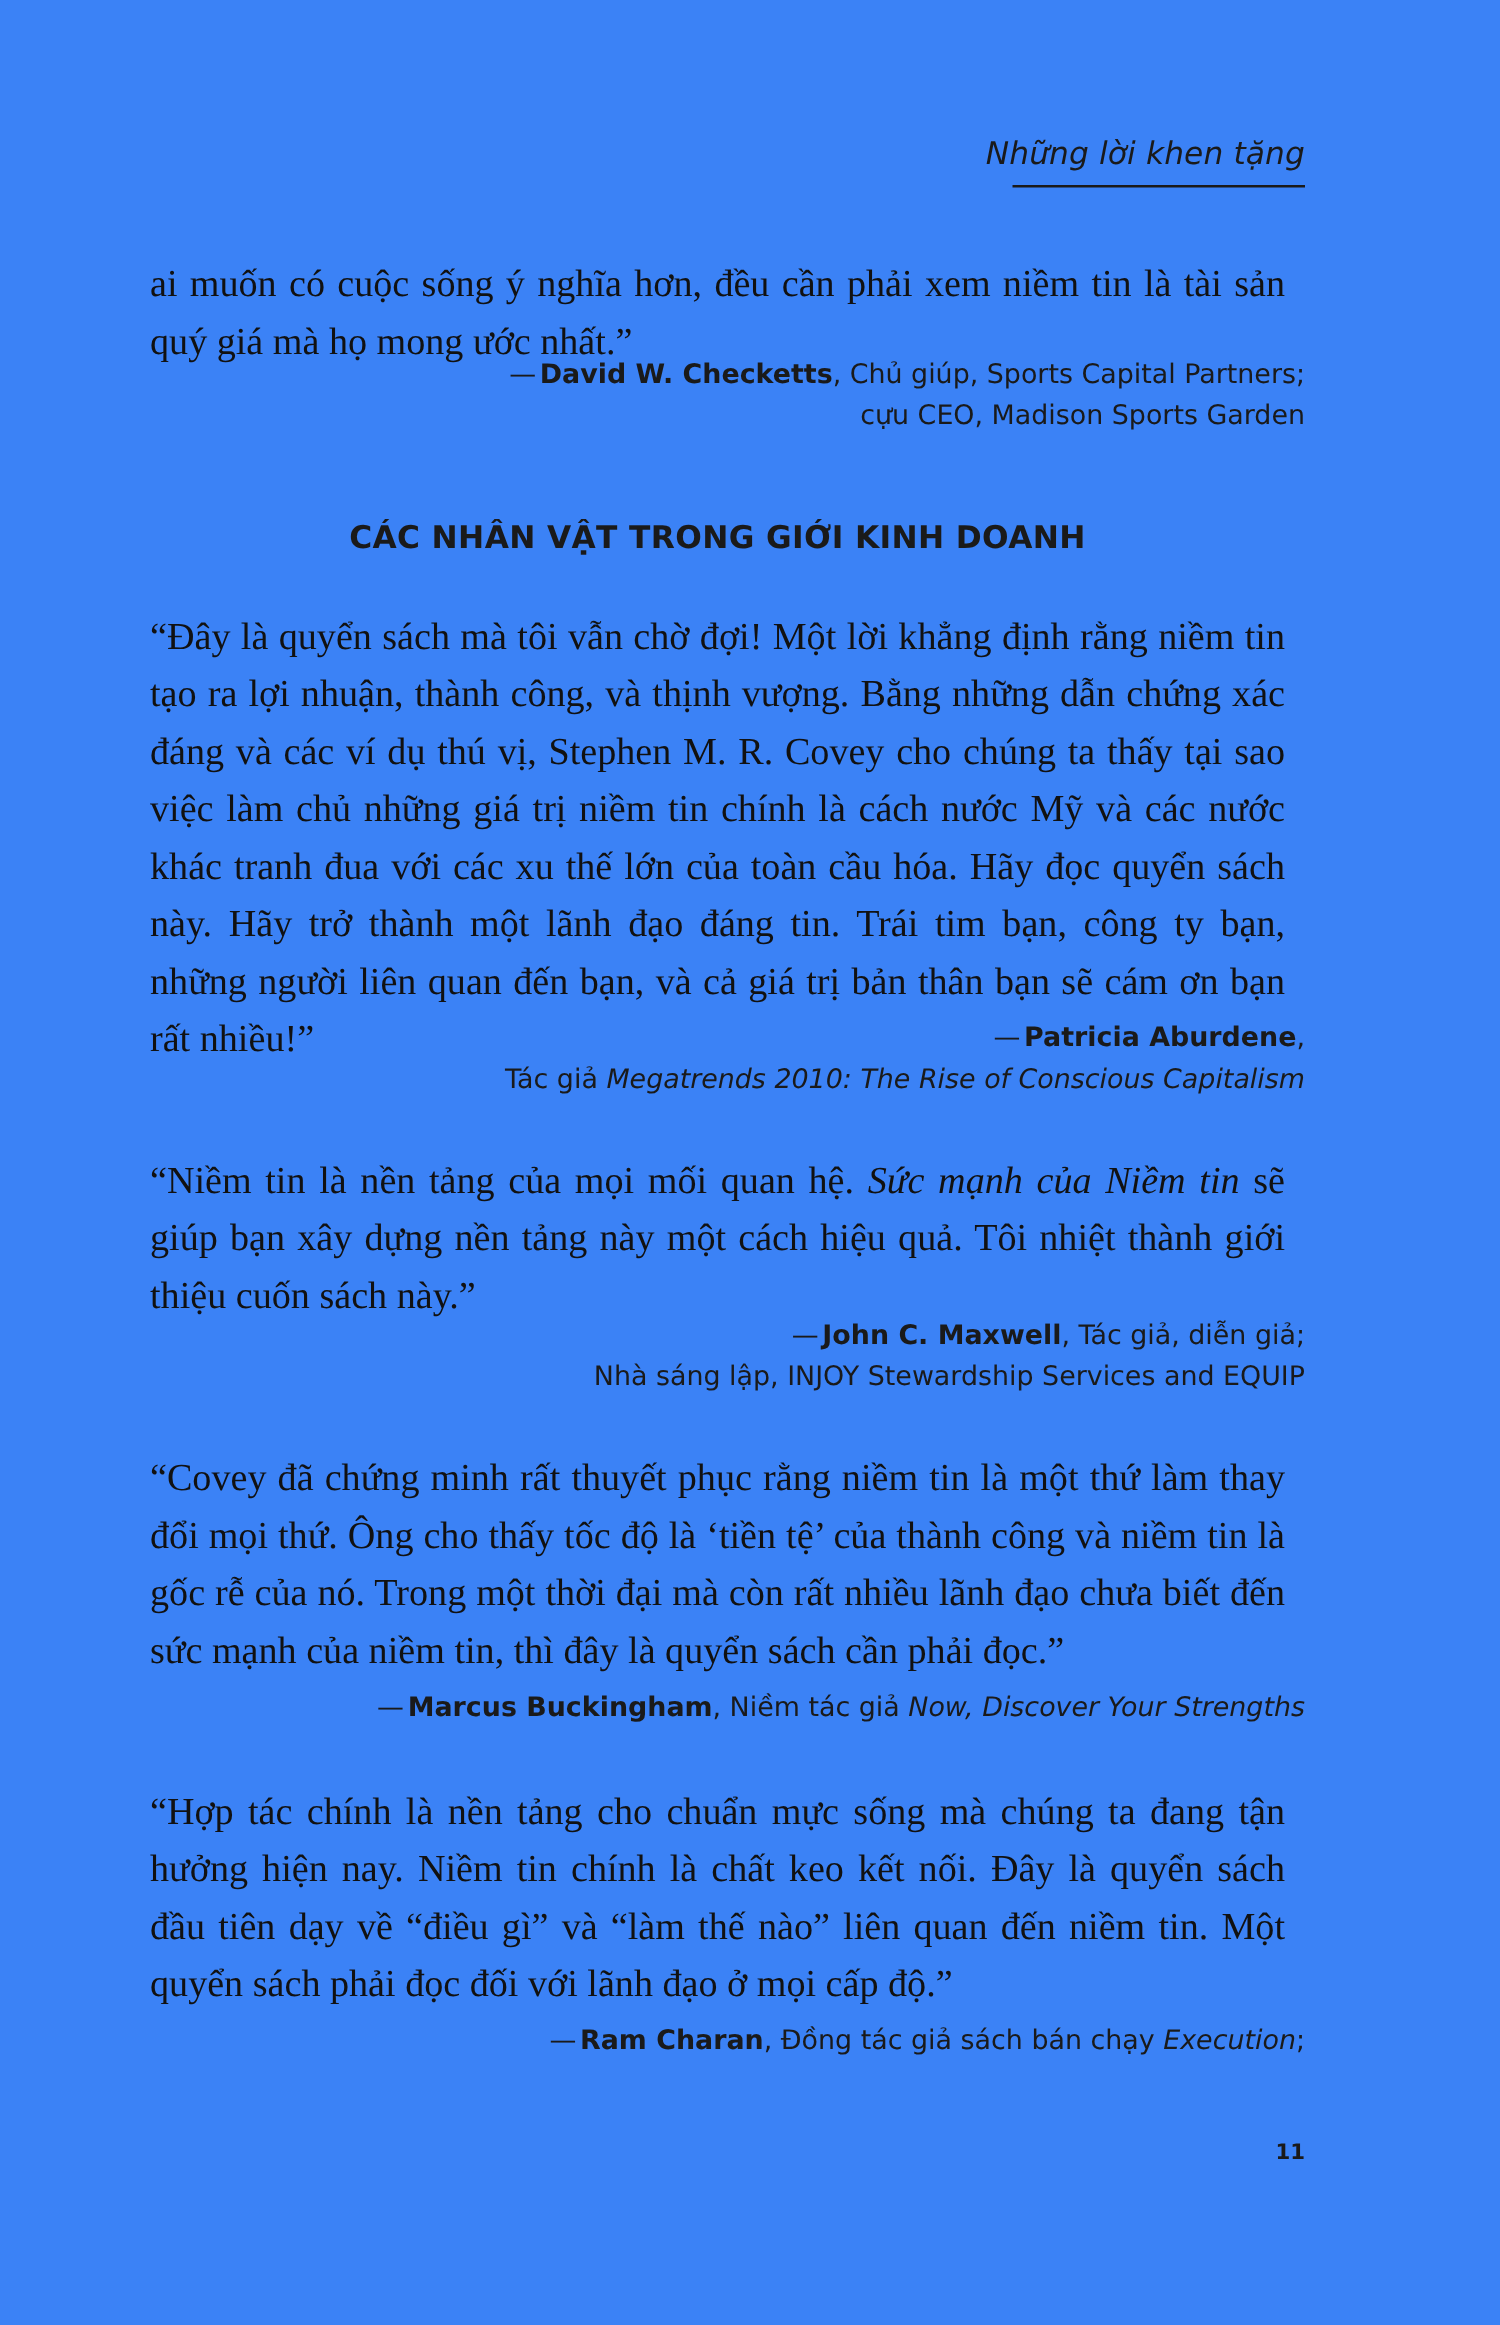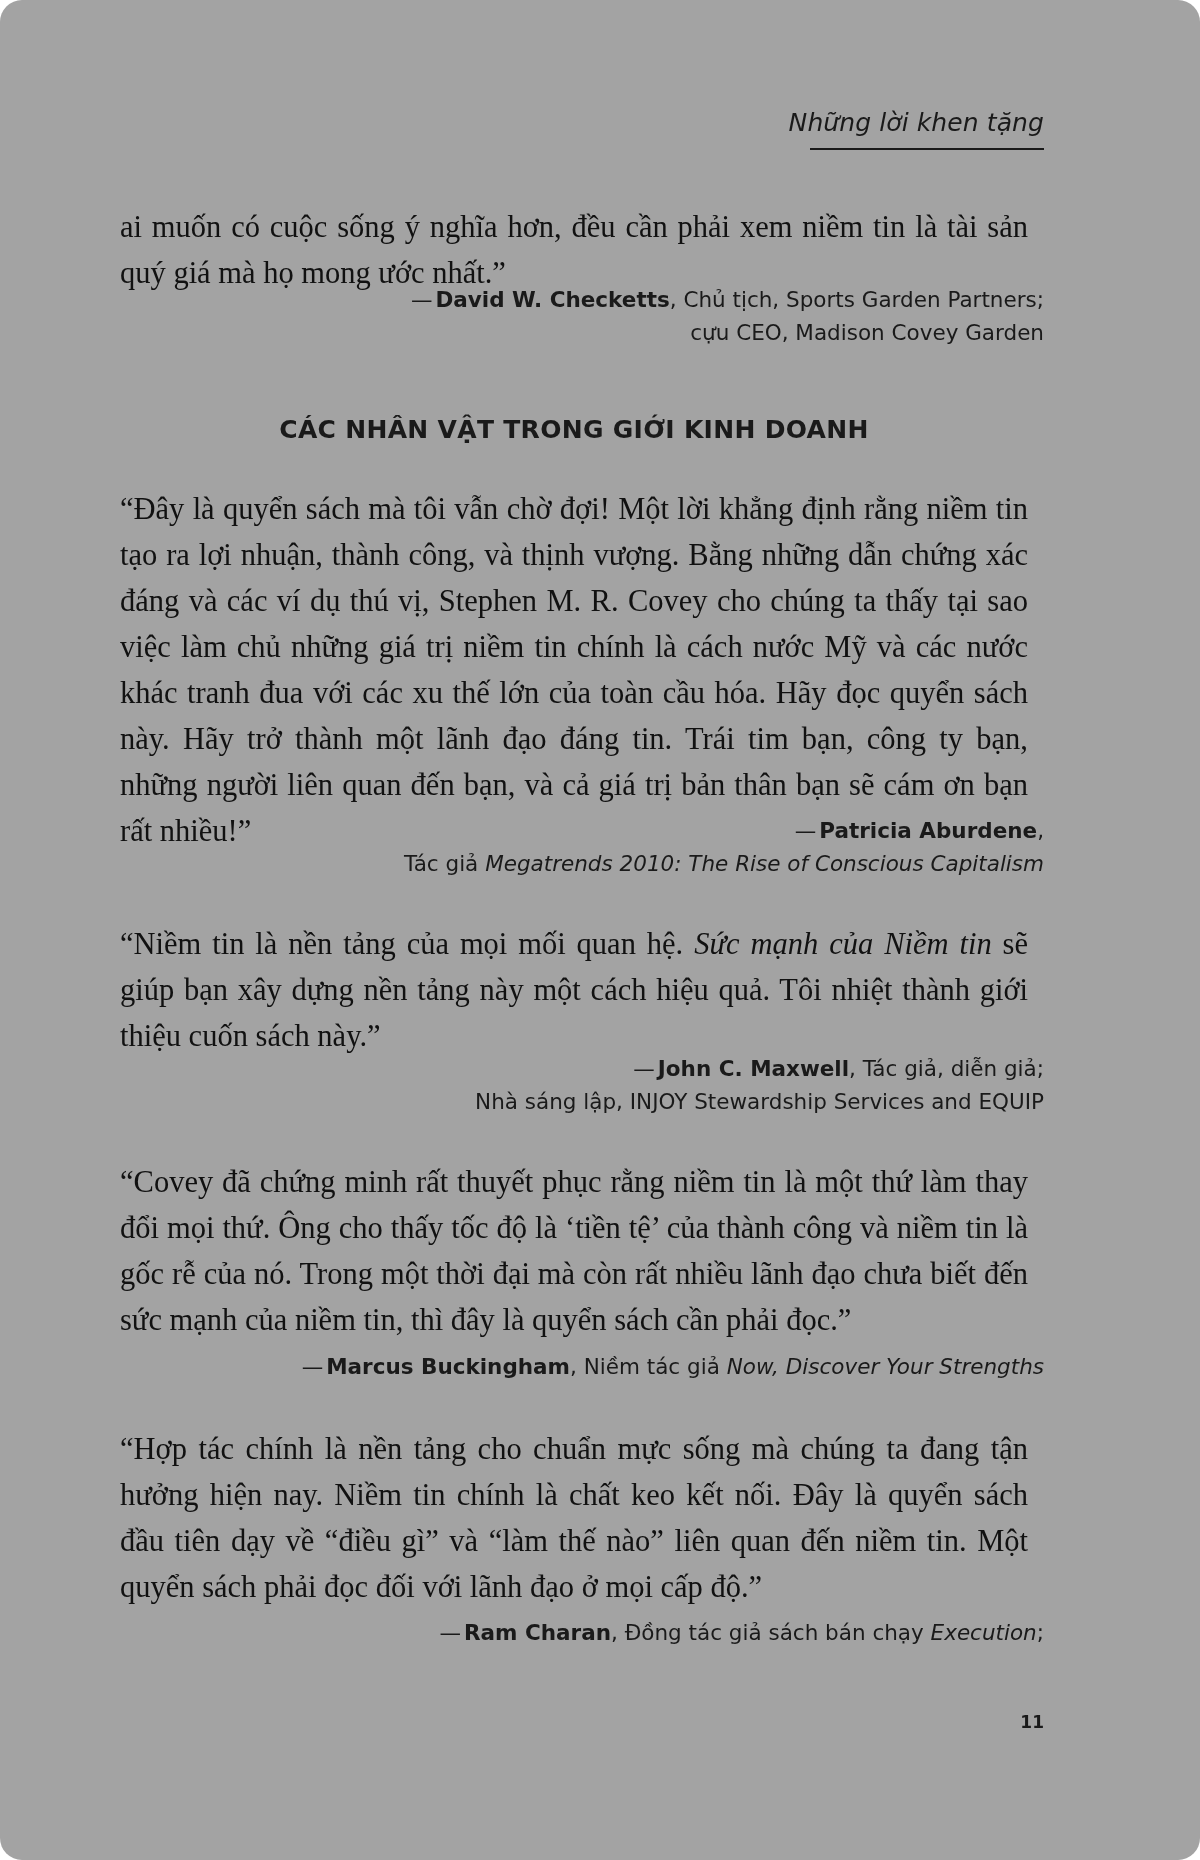--- a/index.html
+++ b/index.html
@@ -4,24 +4,23 @@
 <style>
   html, body {
     margin: 0;
     padding: 0;
     background: #ffffff;
   }
   .page {
     position: relative;
     width: 1200px;
     height: 1860px;
-    background: #a3a3a3;
+    background: #3b82f6;
     box-sizing: border-box;
     overflow: hidden;
-    border-radius: 22px;
   }
   .content {
     position: absolute;
     left: 104px;
     top: 0;
     width: 940px;
     height: 1860px;
   }
 
   
@@ -124,23 +123,23 @@
 
     <div class="running-header">Những lời khen tặng</div>
     <div class="header-rule"></div>
 
     <div class="blk-p1">
       <p class="quote">ai muốn có cuộc sống ý nghĩa hơn, đều cần phải xem niềm tin là tài sản quý giá mà họ mong ước nhất.”</p>
     </div>
 
     <div class="blk-a1">
       <p class="attrib">
-        <span class="dash">—</span><span class="name">David W. Checketts</span><span>, Chủ tịch, Sports Garden Partners;</span>
+        <span class="dash">—</span><span class="name">David W. Checketts</span><span>, Chủ giúp, Sports Capital Partners;</span>
       </p>
-      <p class="attrib">cựu CEO, Madison Covey Garden</p>
+      <p class="attrib">cựu CEO, Madison Sports Garden</p>
     </div>
 
     <div class="blk-head">
       <h2 class="section-heading">CÁC NHÂN VẬT TRONG GIỚI KINH DOANH</h2>
     </div>
 
     <div class="blk-p2">
       <p class="quote">“Đây là quyển sách mà tôi vẫn chờ đợi! Một lời khẳng định rằng niềm tin tạo ra lợi nhuận, thành công, và thịnh vượng. Bằng những dẫn chứng xác đáng và các ví dụ thú vị, Stephen M. R. Covey cho chúng ta thấy tại sao việc làm chủ những giá trị niềm tin chính là cách nước Mỹ và các nước khác tranh đua với các xu thế lớn của toàn cầu hóa. Hãy đọc quyển sách này. Hãy trở thành một lãnh đạo đáng tin. Trái tim bạn, công ty bạn, những người liên quan đến bạn, và cả giá trị bản thân bạn sẽ cám ơn bạn rất nhiều!”</p>
     </div>
 

